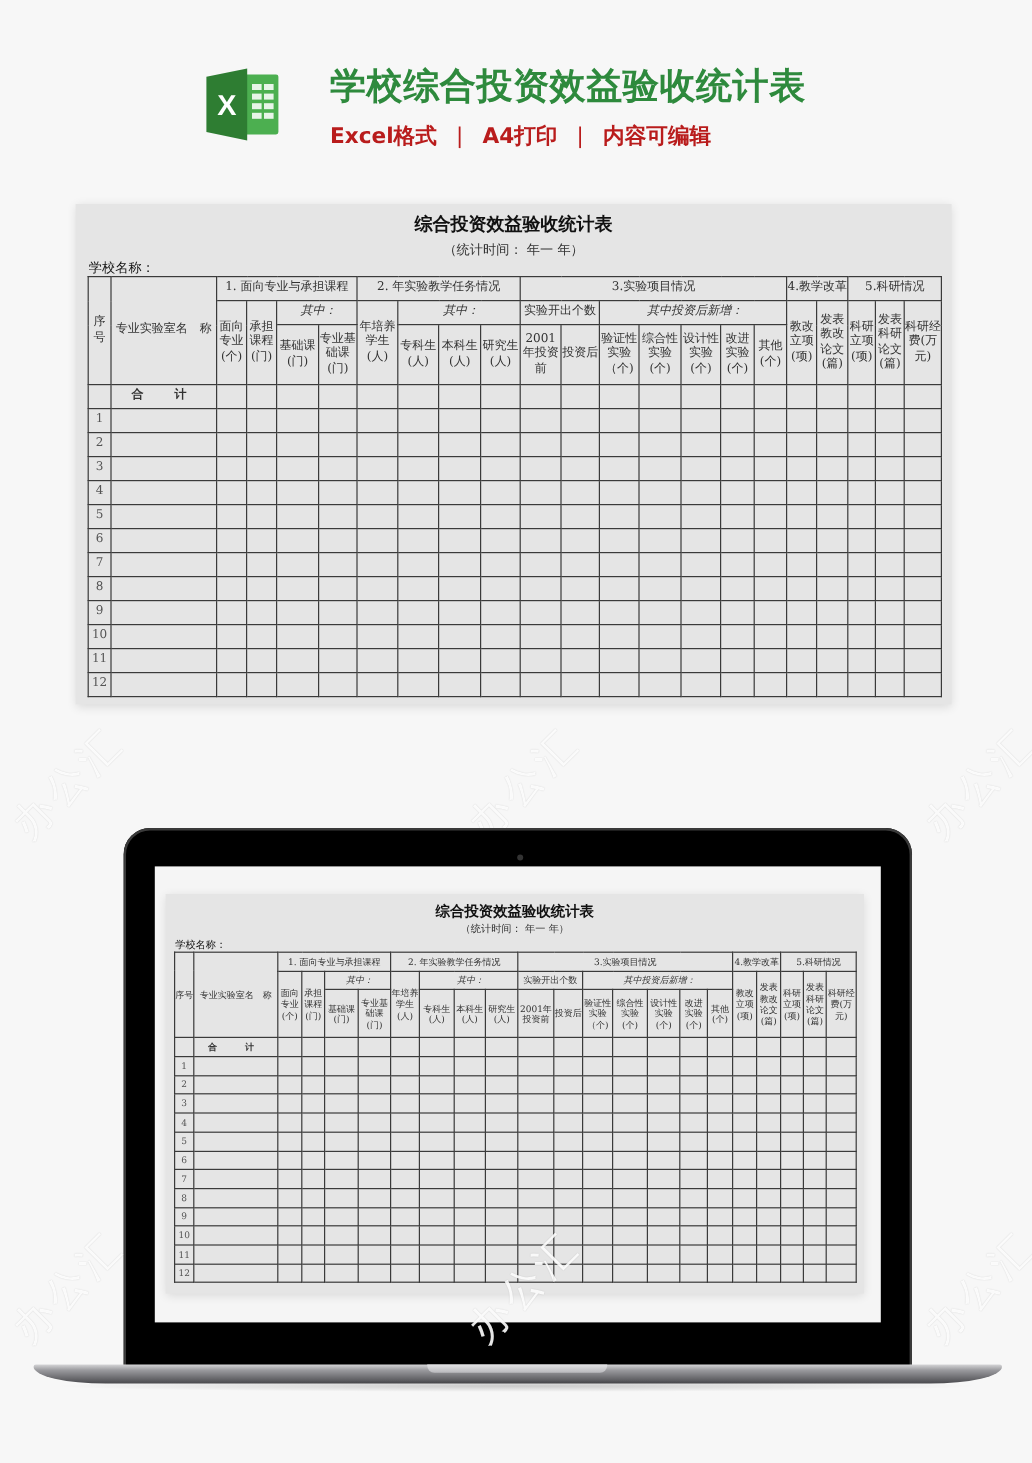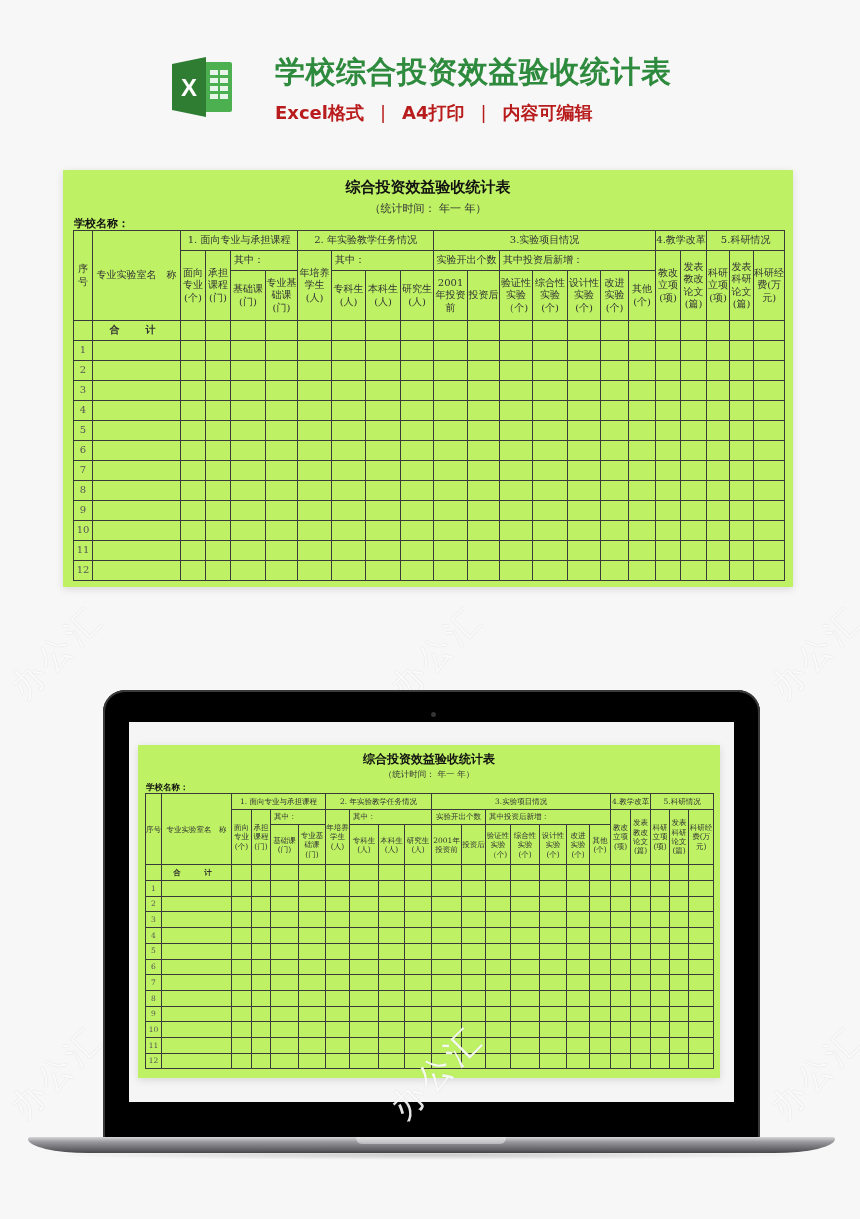--- a/index.html
+++ b/index.html
@@ -9,28 +9,28 @@
   
   .hdr-icon { position: absolute; left: 170px; top: 56px; width: 64px; height: 62px; }
   .hdr-title { position: absolute; left: 275px; top: 52px; font-size: 30px; font-weight: bold; color: #2e8a3d; letter-spacing: 0.5px; white-space: nowrap; }
   .hdr-sub { position: absolute; left: 275px; top: 101px; font-size: 18px; font-weight: bold; color: #b91c1c; white-space: nowrap; }
   .hdr-sub .sep { display: inline-block; margin: 0 16px; font-weight: normal; }
 
   
   .wm { position: absolute; font-size: 34px; color: rgba(255,255,255,0.9); text-shadow: 0 0 1px rgba(0,0,0,0.18); transform: rotate(-45deg); white-space: nowrap; pointer-events: none; letter-spacing: 4px; }
 
   
-  .card { position: absolute; background: #bef264; box-shadow: 0 2px 8px rgba(0,0,0,0.12); }
+  .card { position: absolute; background: #e5e5e5; box-shadow: 0 2px 8px rgba(0,0,0,0.12); }
   .sheet-title { position: absolute; left: 0; width: 100%; text-align: center; font-weight: bold; color: #111; font-family: "DejaVu Serif", "Liberation Serif", serif; }
   .sheet-sub { position: absolute; left: 0; width: 100%; text-align: center; color: #333; font-family: "DejaVu Serif", "Liberation Serif", serif; }
-  .school { position: absolute; font-weight: bold; color: #111; font-family: "DejaVu Serif", "Liberation Serif", serif; }
+  .school { position: absolute; font-weight: normal; color: #111; font-family: "DejaVu Serif", "Liberation Serif", serif; }
 
   table.grid { position: absolute; border-collapse: collapse; table-layout: fixed; font-family: "DejaVu Serif", "Liberation Serif", serif; color: #333; }
   table.grid td { border: 1px solid #3a3a3a; text-align: center; vertical-align: middle; padding: 0; line-height: 1.25; overflow: hidden; }
-  table.grid td.left { text-align: left; padding-left: 3px; }
+  table.grid td.left { text-align: center; padding-left: 3px; font-style: italic; }
   table.grid td.num { color: #555; }
   table.grid td.bold { font-weight: bold; letter-spacing: 8px; }
 
   
   .t1 { left: 10px; top: 60px; width: 712px; font-size: 10px; }
   .t1 td { height: 20px; }
   
   .t2 { left: 7px; top: 48px; width: 568px; font-size: 7.5px; }
   .t2 td { height: 15.7px; }
   .t2 td.bold { letter-spacing: 5px; }

